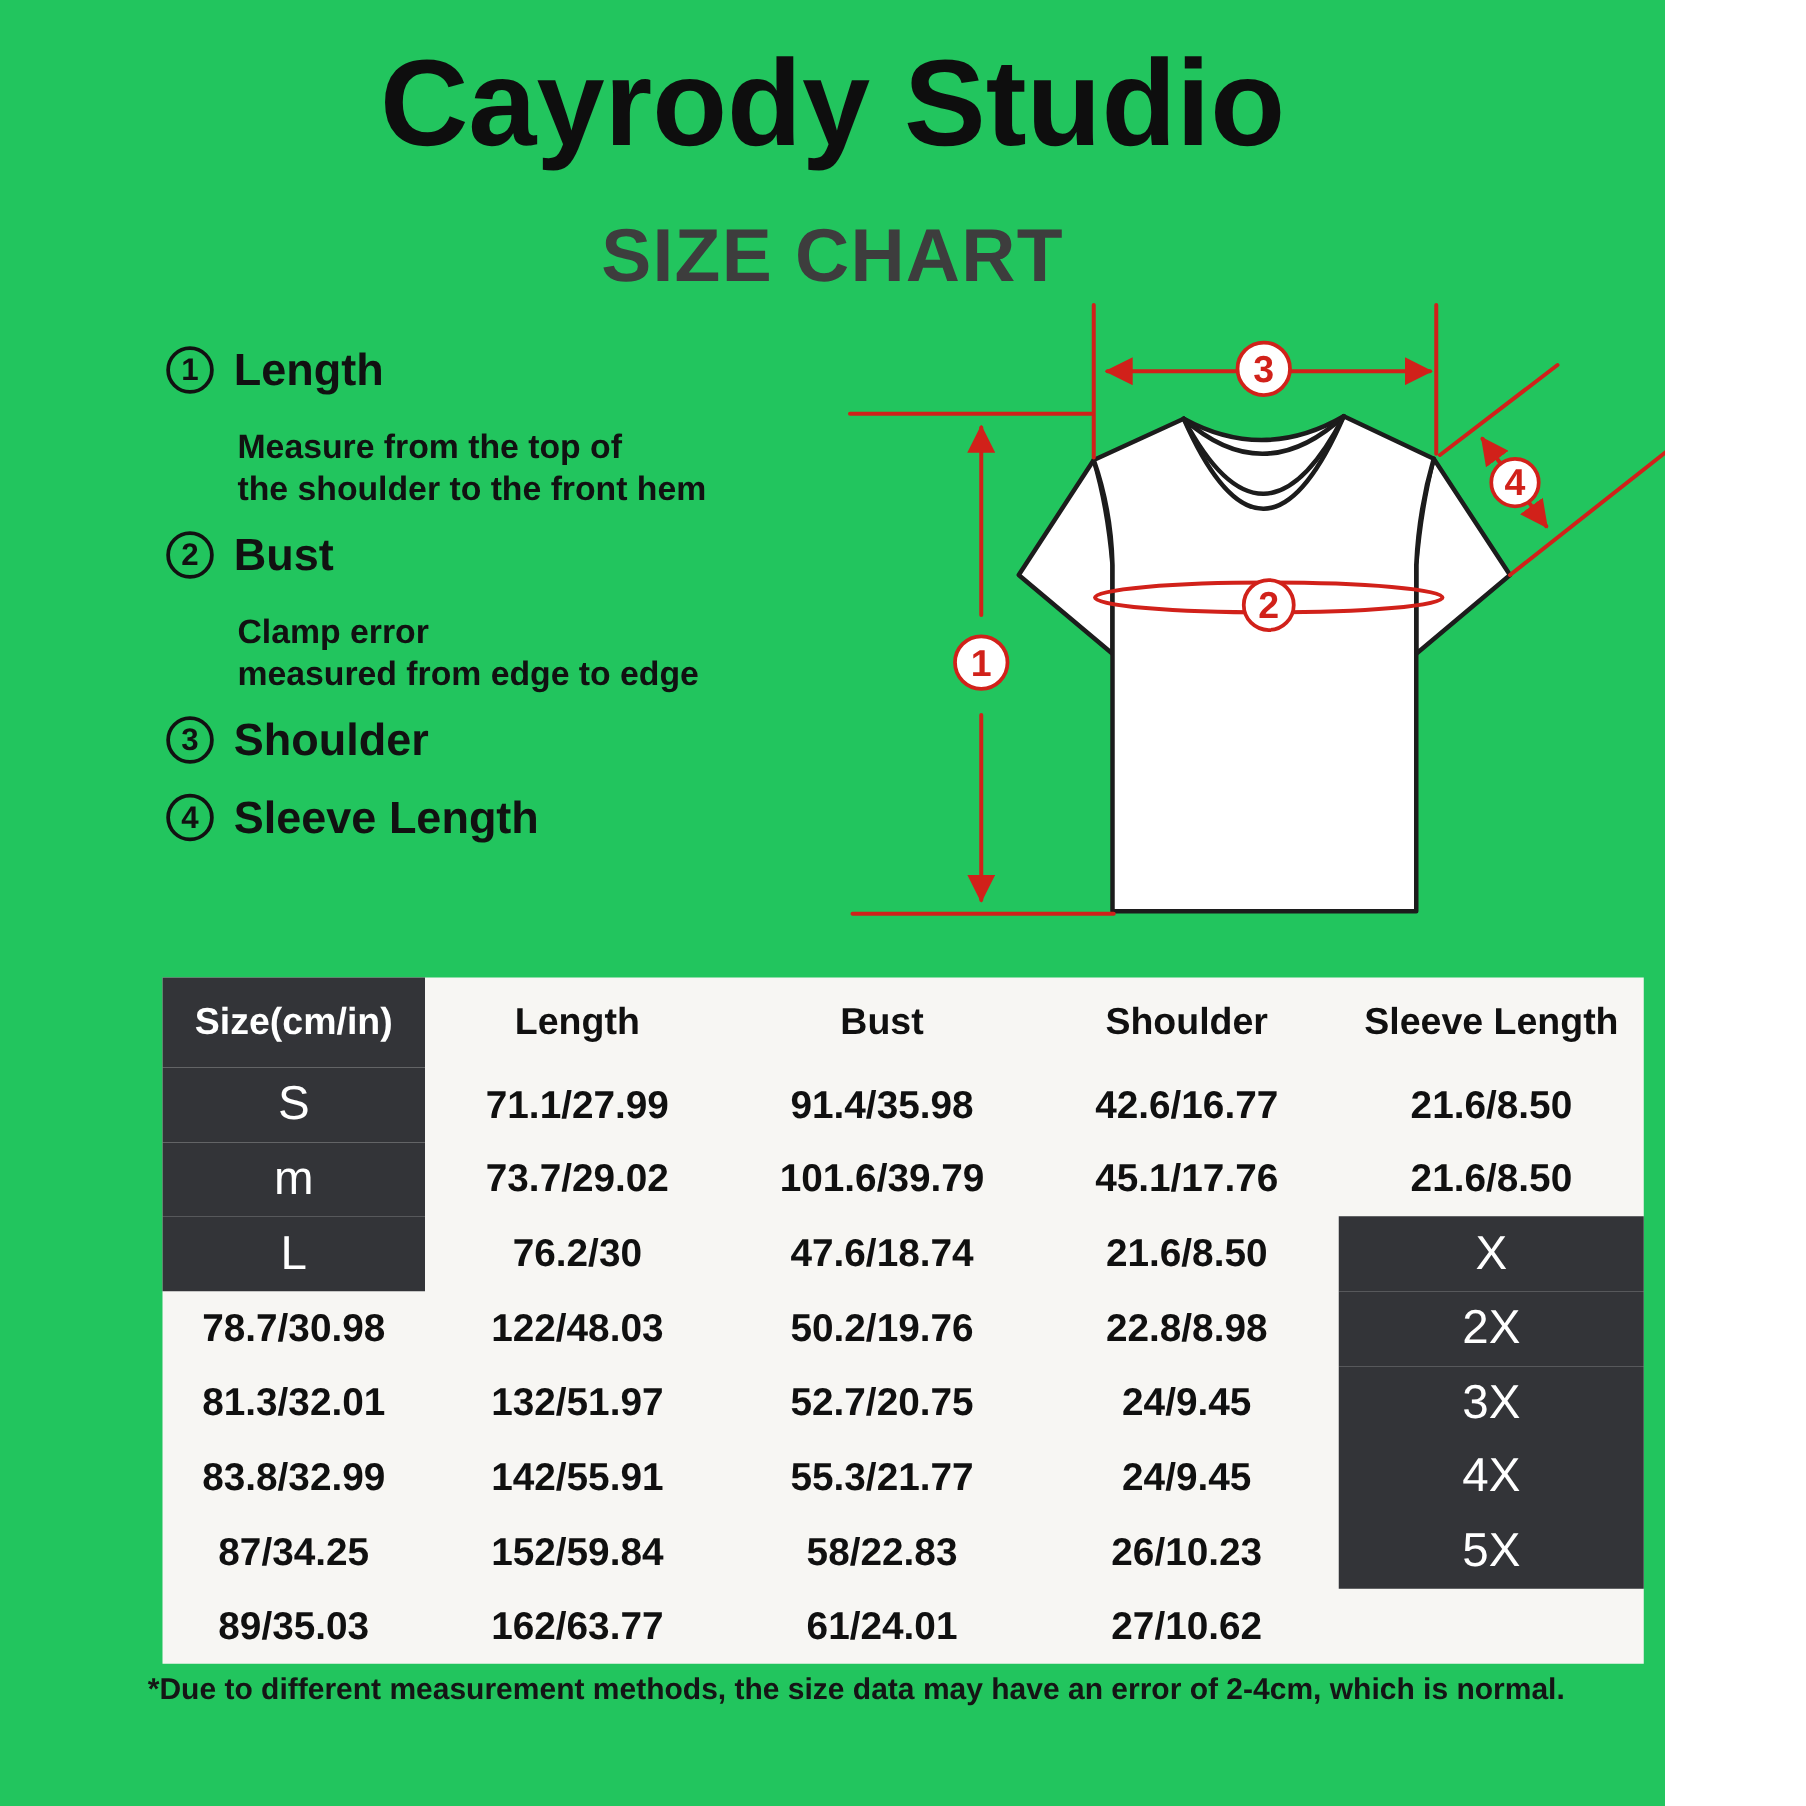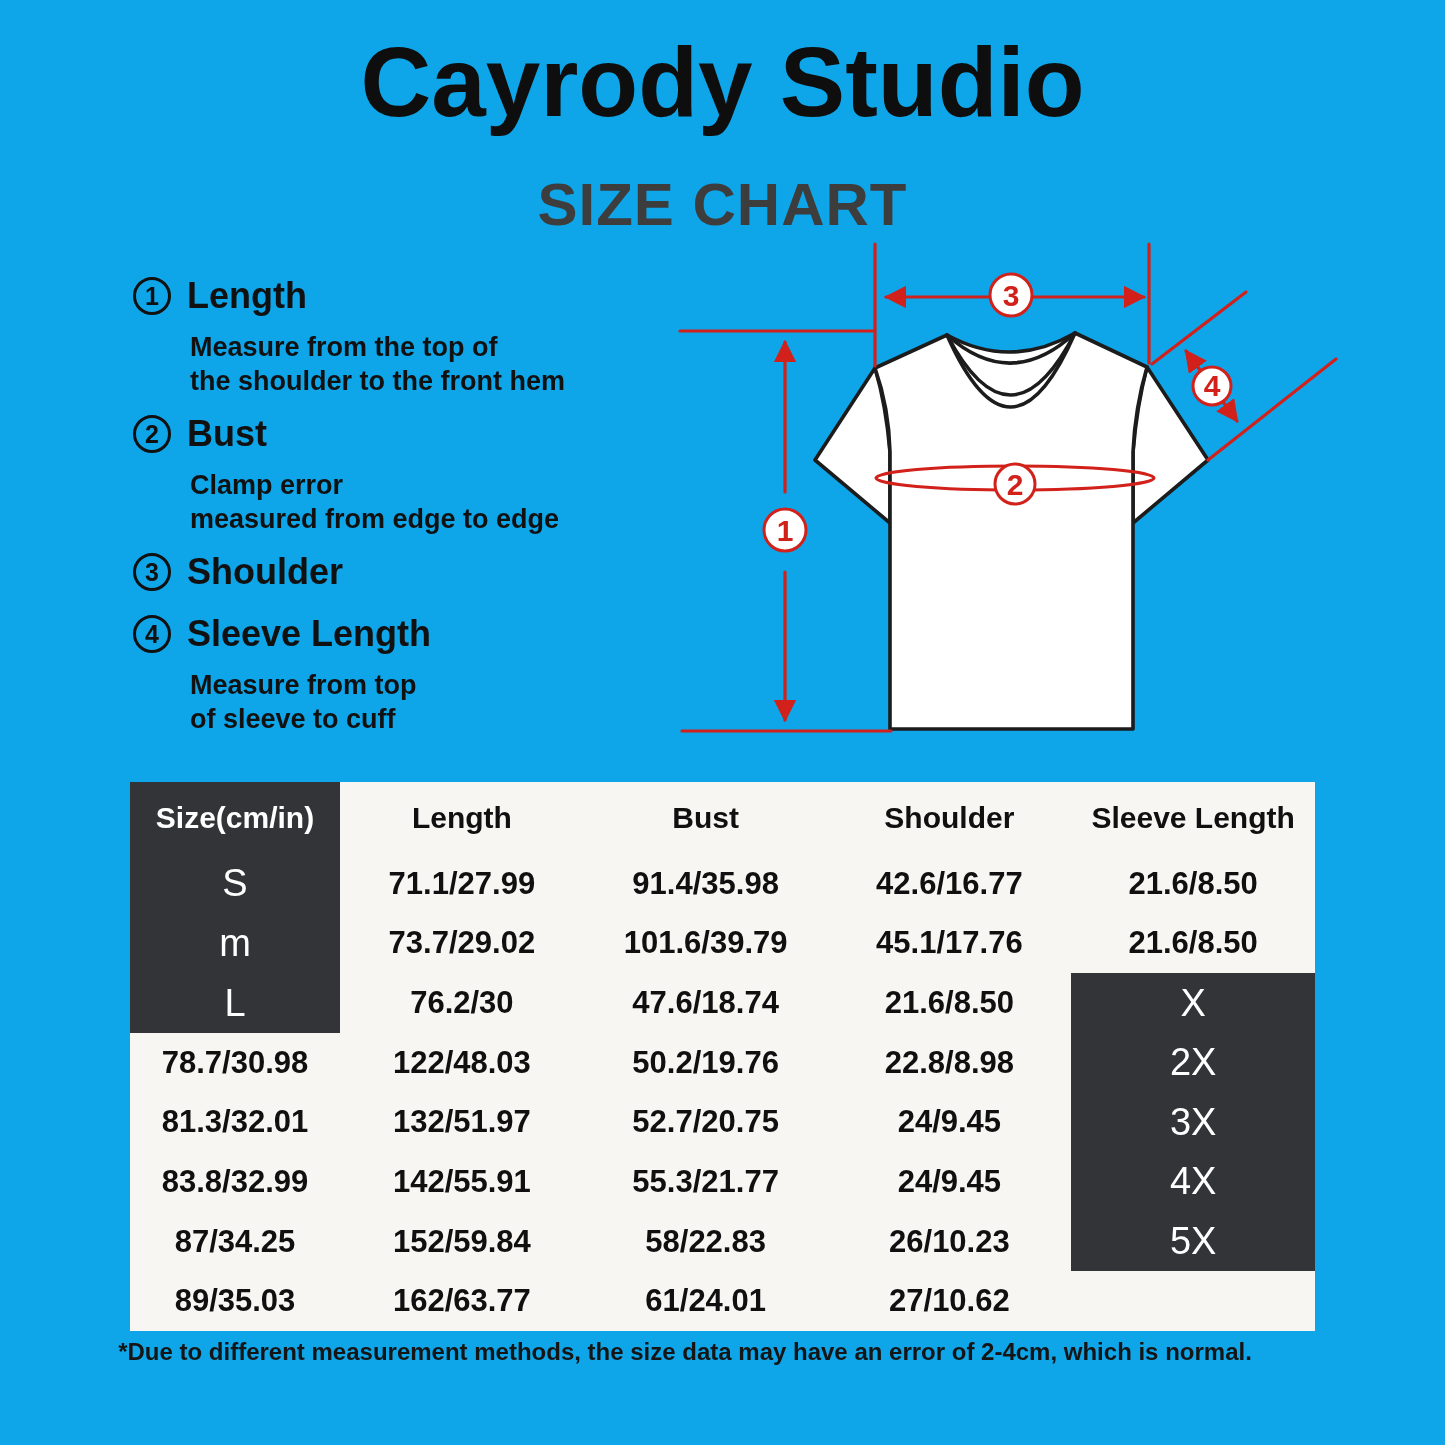--- a/index.html
+++ b/index.html
@@ -1,18 +1,18 @@
 <!DOCTYPE html>
 <html><head>
 <meta charset="utf-8">
 <style>
   * { margin:0; padding:0; box-sizing:border-box; }
   html,body { background:#ffffff; }
   .page {
-    position:relative; width:1445px; height:1445px; background:#0ea5e9;
+    position:relative; width:1332px; height:1445px; background:#22c55e;
     font-family:"Liberation Sans", sans-serif; color:#111; overflow:hidden;
   }
   .title {
     position:absolute; top:26px; left:0; width:100%;
     text-align:center; font-size:98px; font-weight:bold; color:#0e0e0e;
     letter-spacing:0px;
   }
   .subtitle {
     position:absolute; top:170px; left:0; width:100%;
     text-align:center; font-size:60px; font-weight:bold; color:#3d3d3d;
@@ -21,21 +21,21 @@
   
   .instructions { position:absolute; left:133px; top:270px; width:490px; }
   .instr-item { margin-bottom:10px; }
   .instr-head { display:flex; align-items:center; gap:16px; height:52px; }
   .num-circle {
     width:38px; height:38px; border:3px solid #111; border-radius:50%;
     display:flex; align-items:center; justify-content:center;
     font-size:25px; font-weight:bold; flex:0 0 auto;
   }
   .instr-label { font-size:36px; font-weight:bold; }
-  .instr-desc { margin-left:57px; font-size:27px; font-weight:bold; line-height:34px; margin-top:8px; }
+  .instr-desc { margin-left:57px; font-size:27px; font-weight:bold; line-height:34px; margin-top:18px; }
   
   .diagram { position:absolute; left:655px; top:240px; width:700px; height:525px; }
   
   .size-table {
     position:absolute; left:130px; top:782px; width:1185px; height:549px;
     display:grid; grid-template-columns:210px repeat(4, 1fr);
     grid-template-rows:72px repeat(8, 1fr);
     background:#f7f6f3;
   }
   .cell { display:flex; align-items:center; justify-content:center; }
@@ -82,24 +82,20 @@
     <div class="instr-item">
       <div class="instr-head">
         <span class="num-circle">3</span>
         <span class="instr-label">Shoulder</span>
       </div>
     </div>
     <div class="instr-item">
       <div class="instr-head">
         <span class="num-circle">4</span>
         <span class="instr-label">Sleeve Length</span>
-      </div>
-      <div class="instr-desc">
-        <div>Measure from top</div>
-        <div>of sleeve to cuff</div>
       </div>
     </div>
   </div>
 
   <svg class="diagram" viewBox="0 0 700 525" xmlns="http://www.w3.org/2000/svg">
     <defs>
       <marker id="arr" viewBox="0 0 10 10" refX="9" refY="5" markerWidth="7" markerHeight="7" orient="auto-start-reverse">
         <path d="M0,0 L10,5 L0,10 Z" fill="#d1211a"></path>
       </marker>
     </defs>

